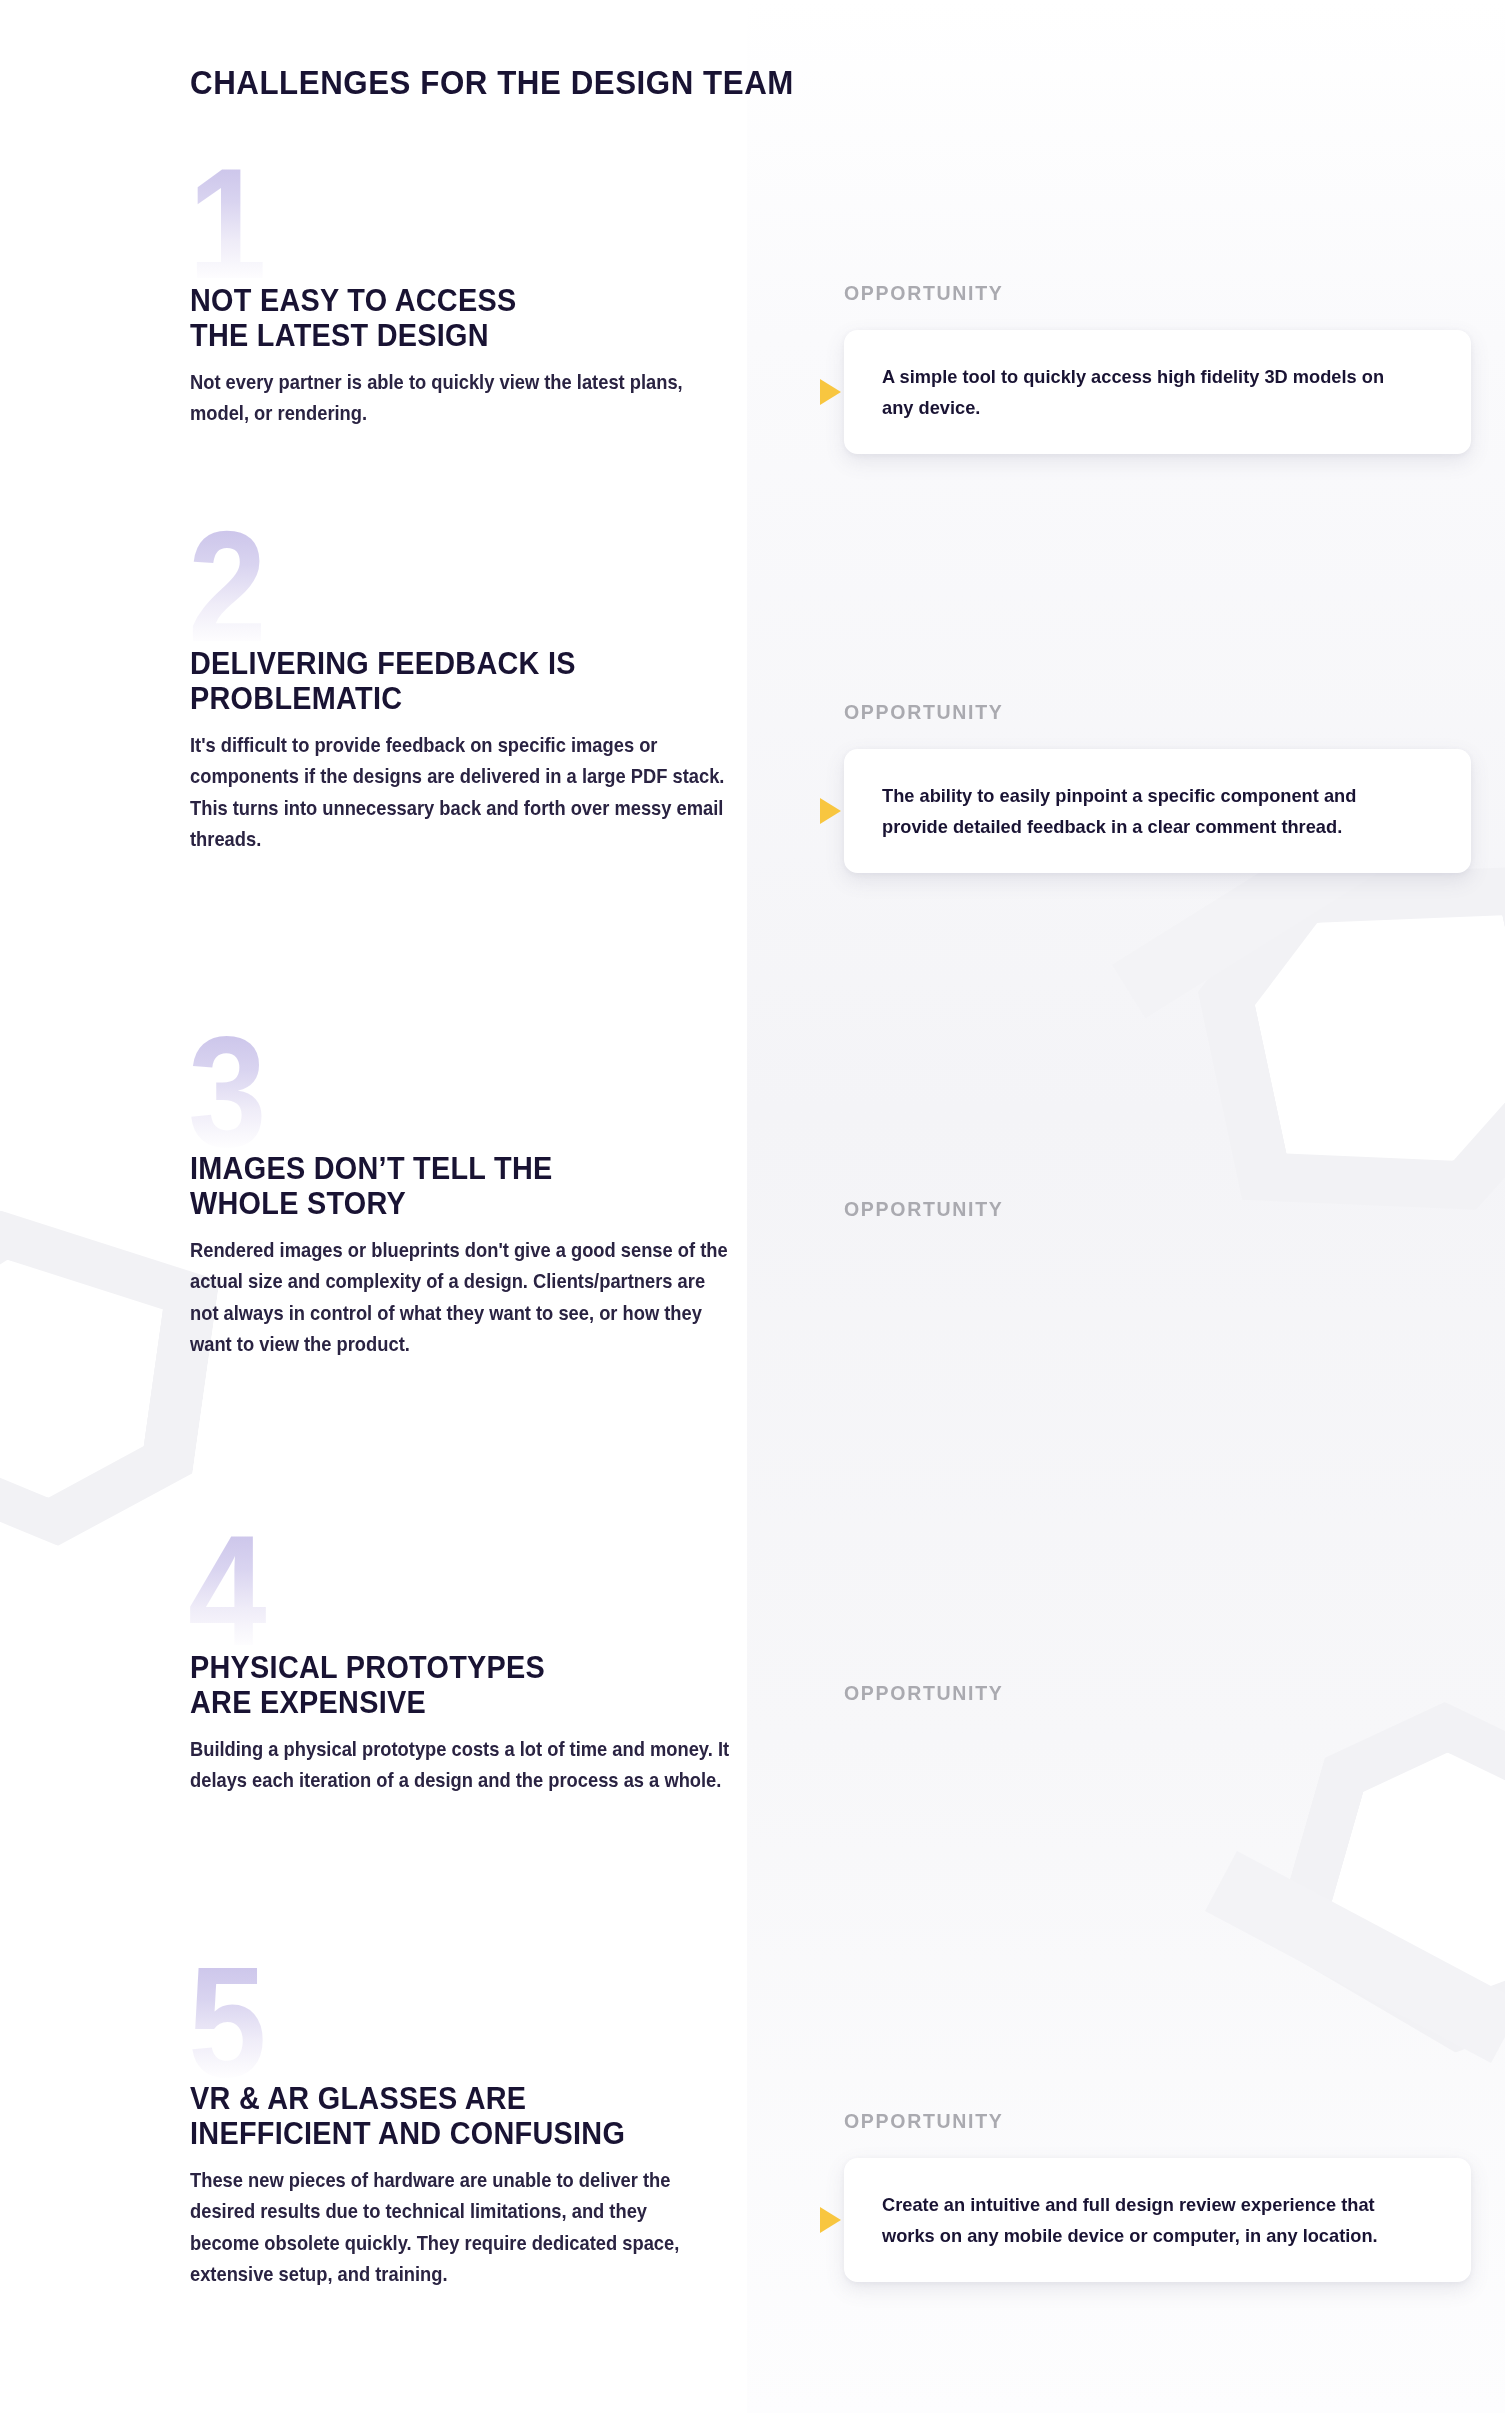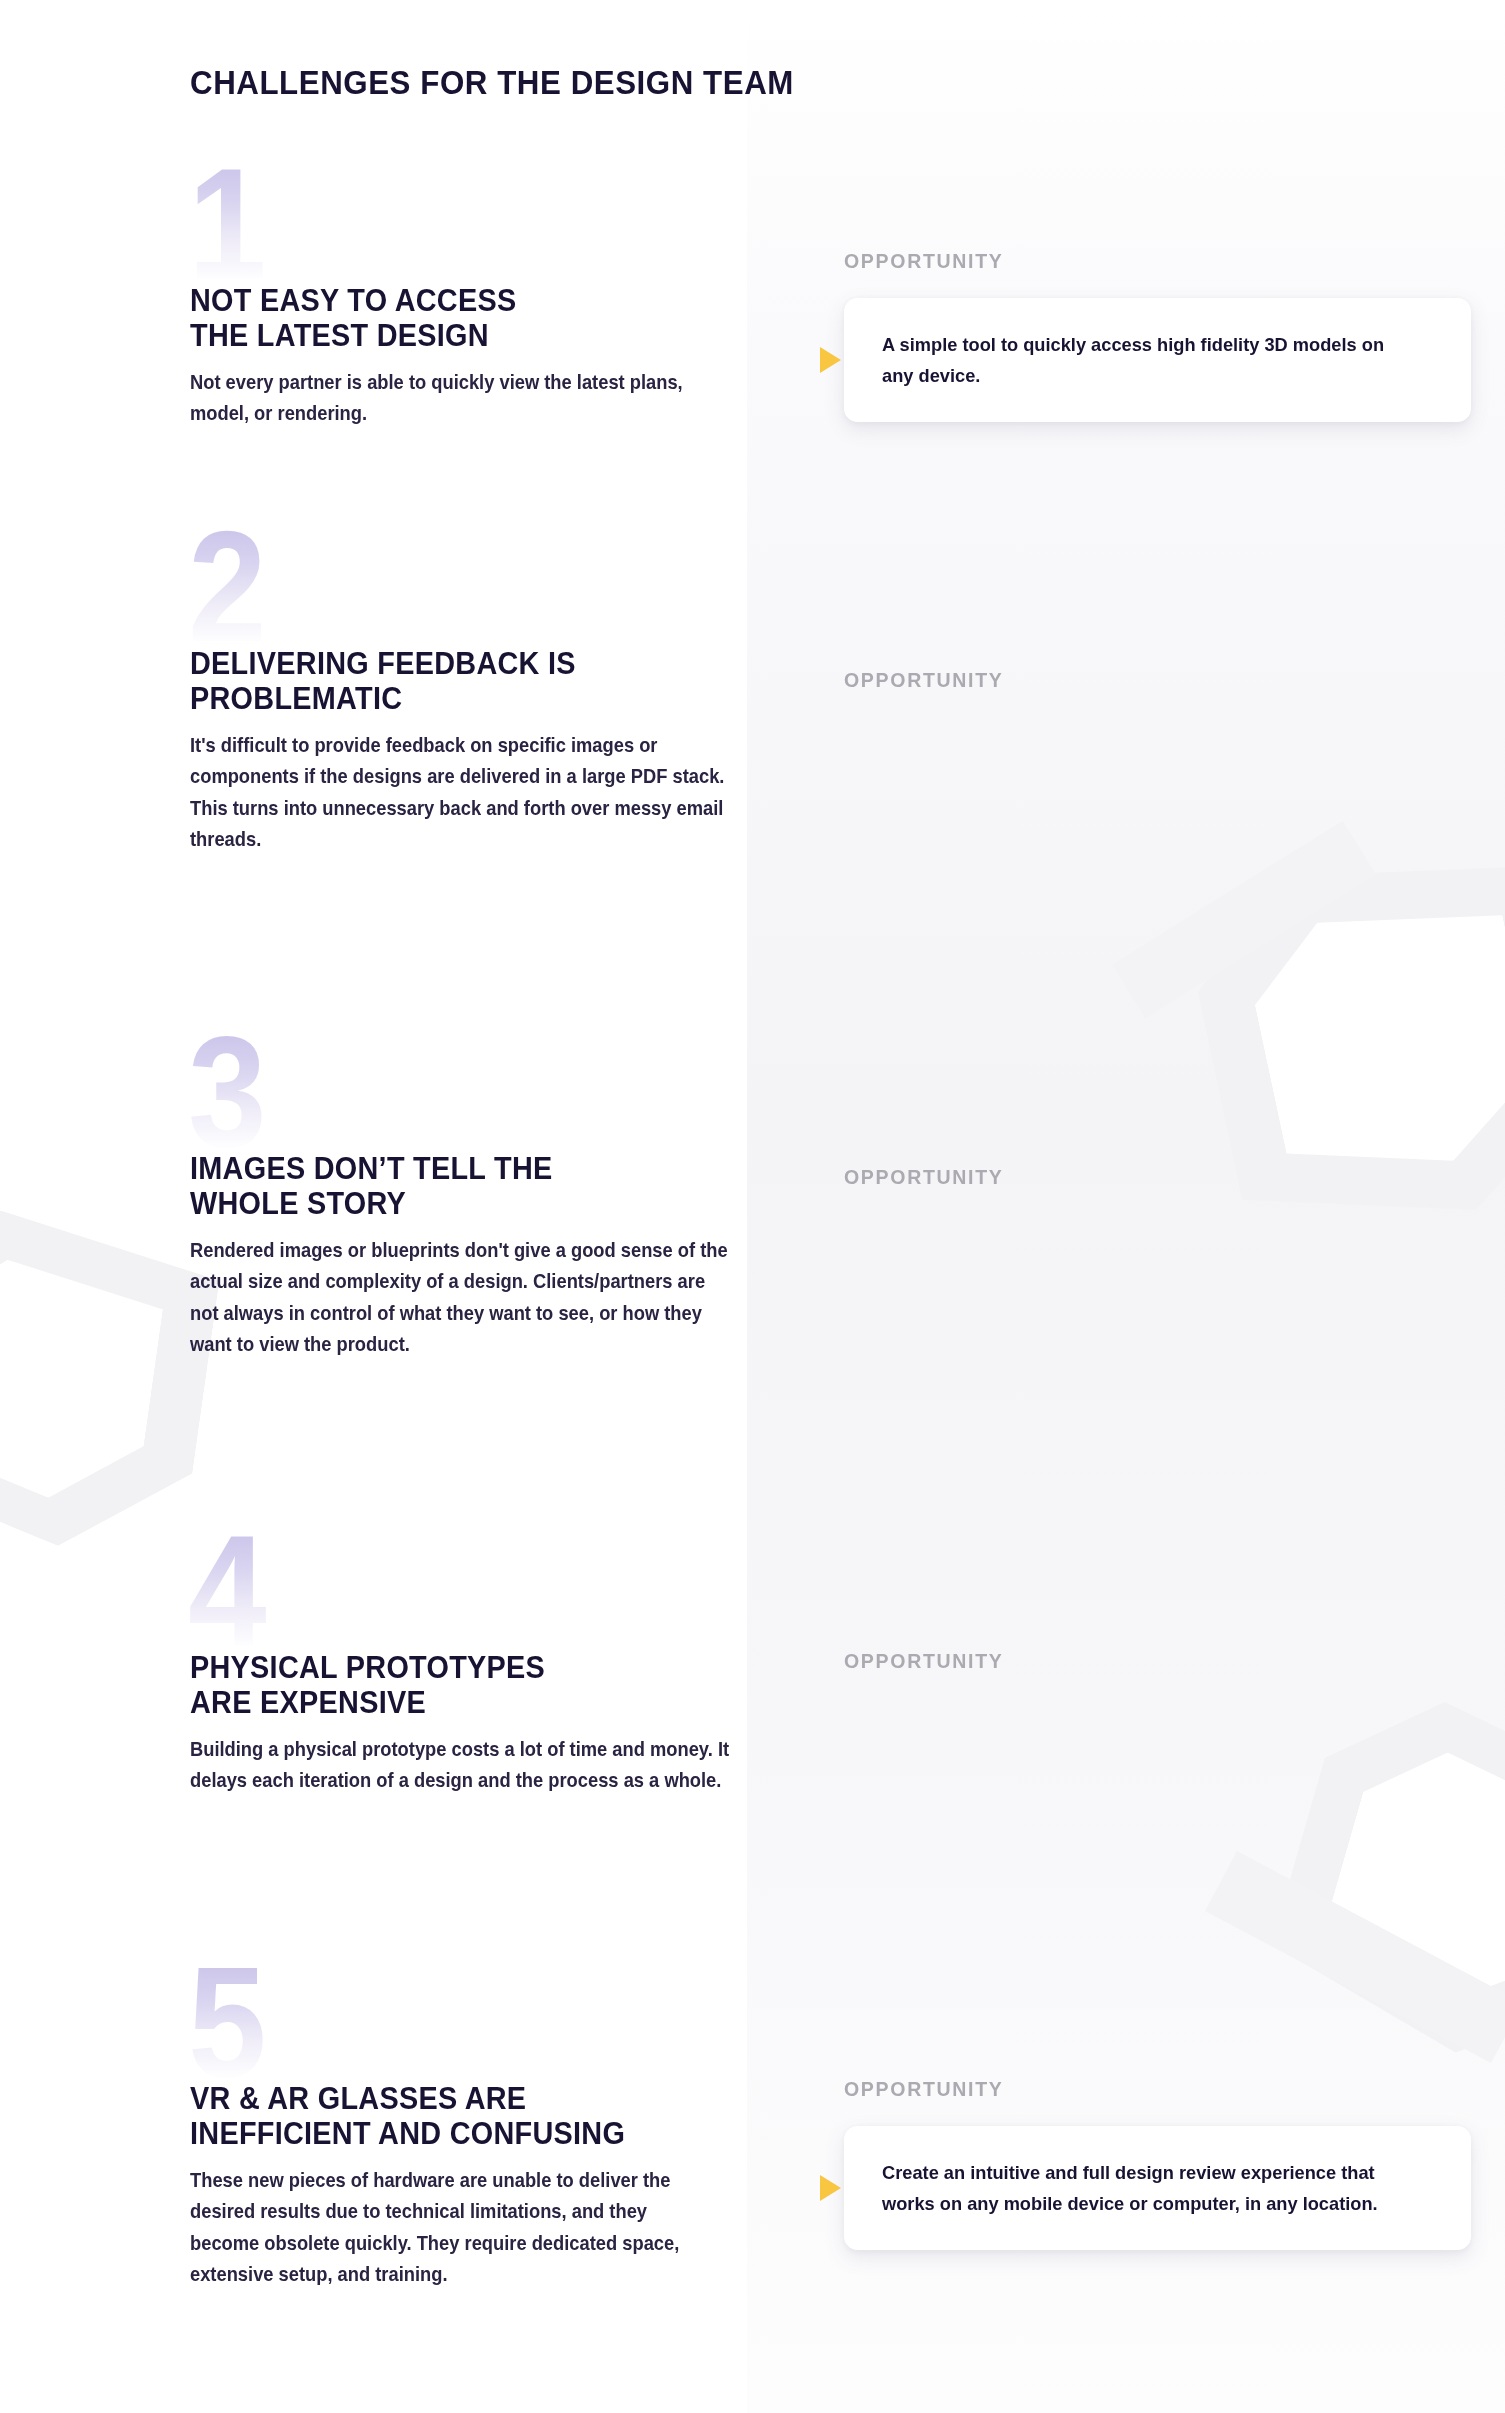--- a/index.html
+++ b/index.html
@@ -54,21 +54,21 @@
     transform:scaleX(0.93);transform-origin:left center;
   }
   .challenge-body{
     position:relative;margin-top:13.6px;
     font-size:19.3px;line-height:1.62;font-weight:600;color:#2a2342;
     transform:scaleX(0.95);transform-origin:left top;
     max-width:580px;
   }
 
   
-  .opportunity{position:absolute;left:844px;width:627px;}
+  .opportunity{position:absolute;left:844px;width:627px;margin-top:32px;}
   .opp-label{
     font-size:21px;font-weight:700;letter-spacing:1.8px;
     color:#aaaab0;text-transform:uppercase;
     transform:scaleX(0.93);transform-origin:left center;
   }
   .opp-card{
     position:relative;margin-top:24.6px;
     width:627px;background:#ffffff;border-radius:13.6px;
     box-shadow:0 7.3px 20px rgba(90,88,120,0.12),0 1.6px 5.2px rgba(90,88,120,0.06);
     padding:31px 38px;
@@ -132,20 +132,24 @@
     <h2 class="challenge-title" style="padding-top:112px;">
       <span>DELIVERING FEEDBACK IS</span><br>
       <span>PROBLEMATIC</span>
     </h2>
     <p class="challenge-body" style="white-space:pre-line;">It's difficult to provide feedback on specific images or components if the designs are delivered in a large PDF stack.
 This turns into unnecessary back and forth over messy email threads.</p>
   </section>
 
   <section class="opportunity" style="top:668px;">
     <div class="opp-label">OPPORTUNITY</div>
+    <div class="opp-card">
+      <span class="opp-pointer"></span>
+      <p class="opp-text">The ability to easily pinpoint a specific component and provide detailed feedback in a clear comment thread.</p>
+    </div>
   </section>
 
   <section class="challenge" style="top:1040px;">
     <div class="big-number" style="top:-9.4px;">3</div>
     <h2 class="challenge-title" style="padding-top:112px;">
       <span>IMAGES DON’T TELL THE</span><br>
       <span>WHOLE STORY</span>
     </h2>
     <p class="challenge-body" style="max-width:596px;">Rendered images or blueprints don't give a good sense of the actual size and complexity of a design. Clients/partners are not always in control of what they want to see, or how they want to view the product.</p>
   </section>

